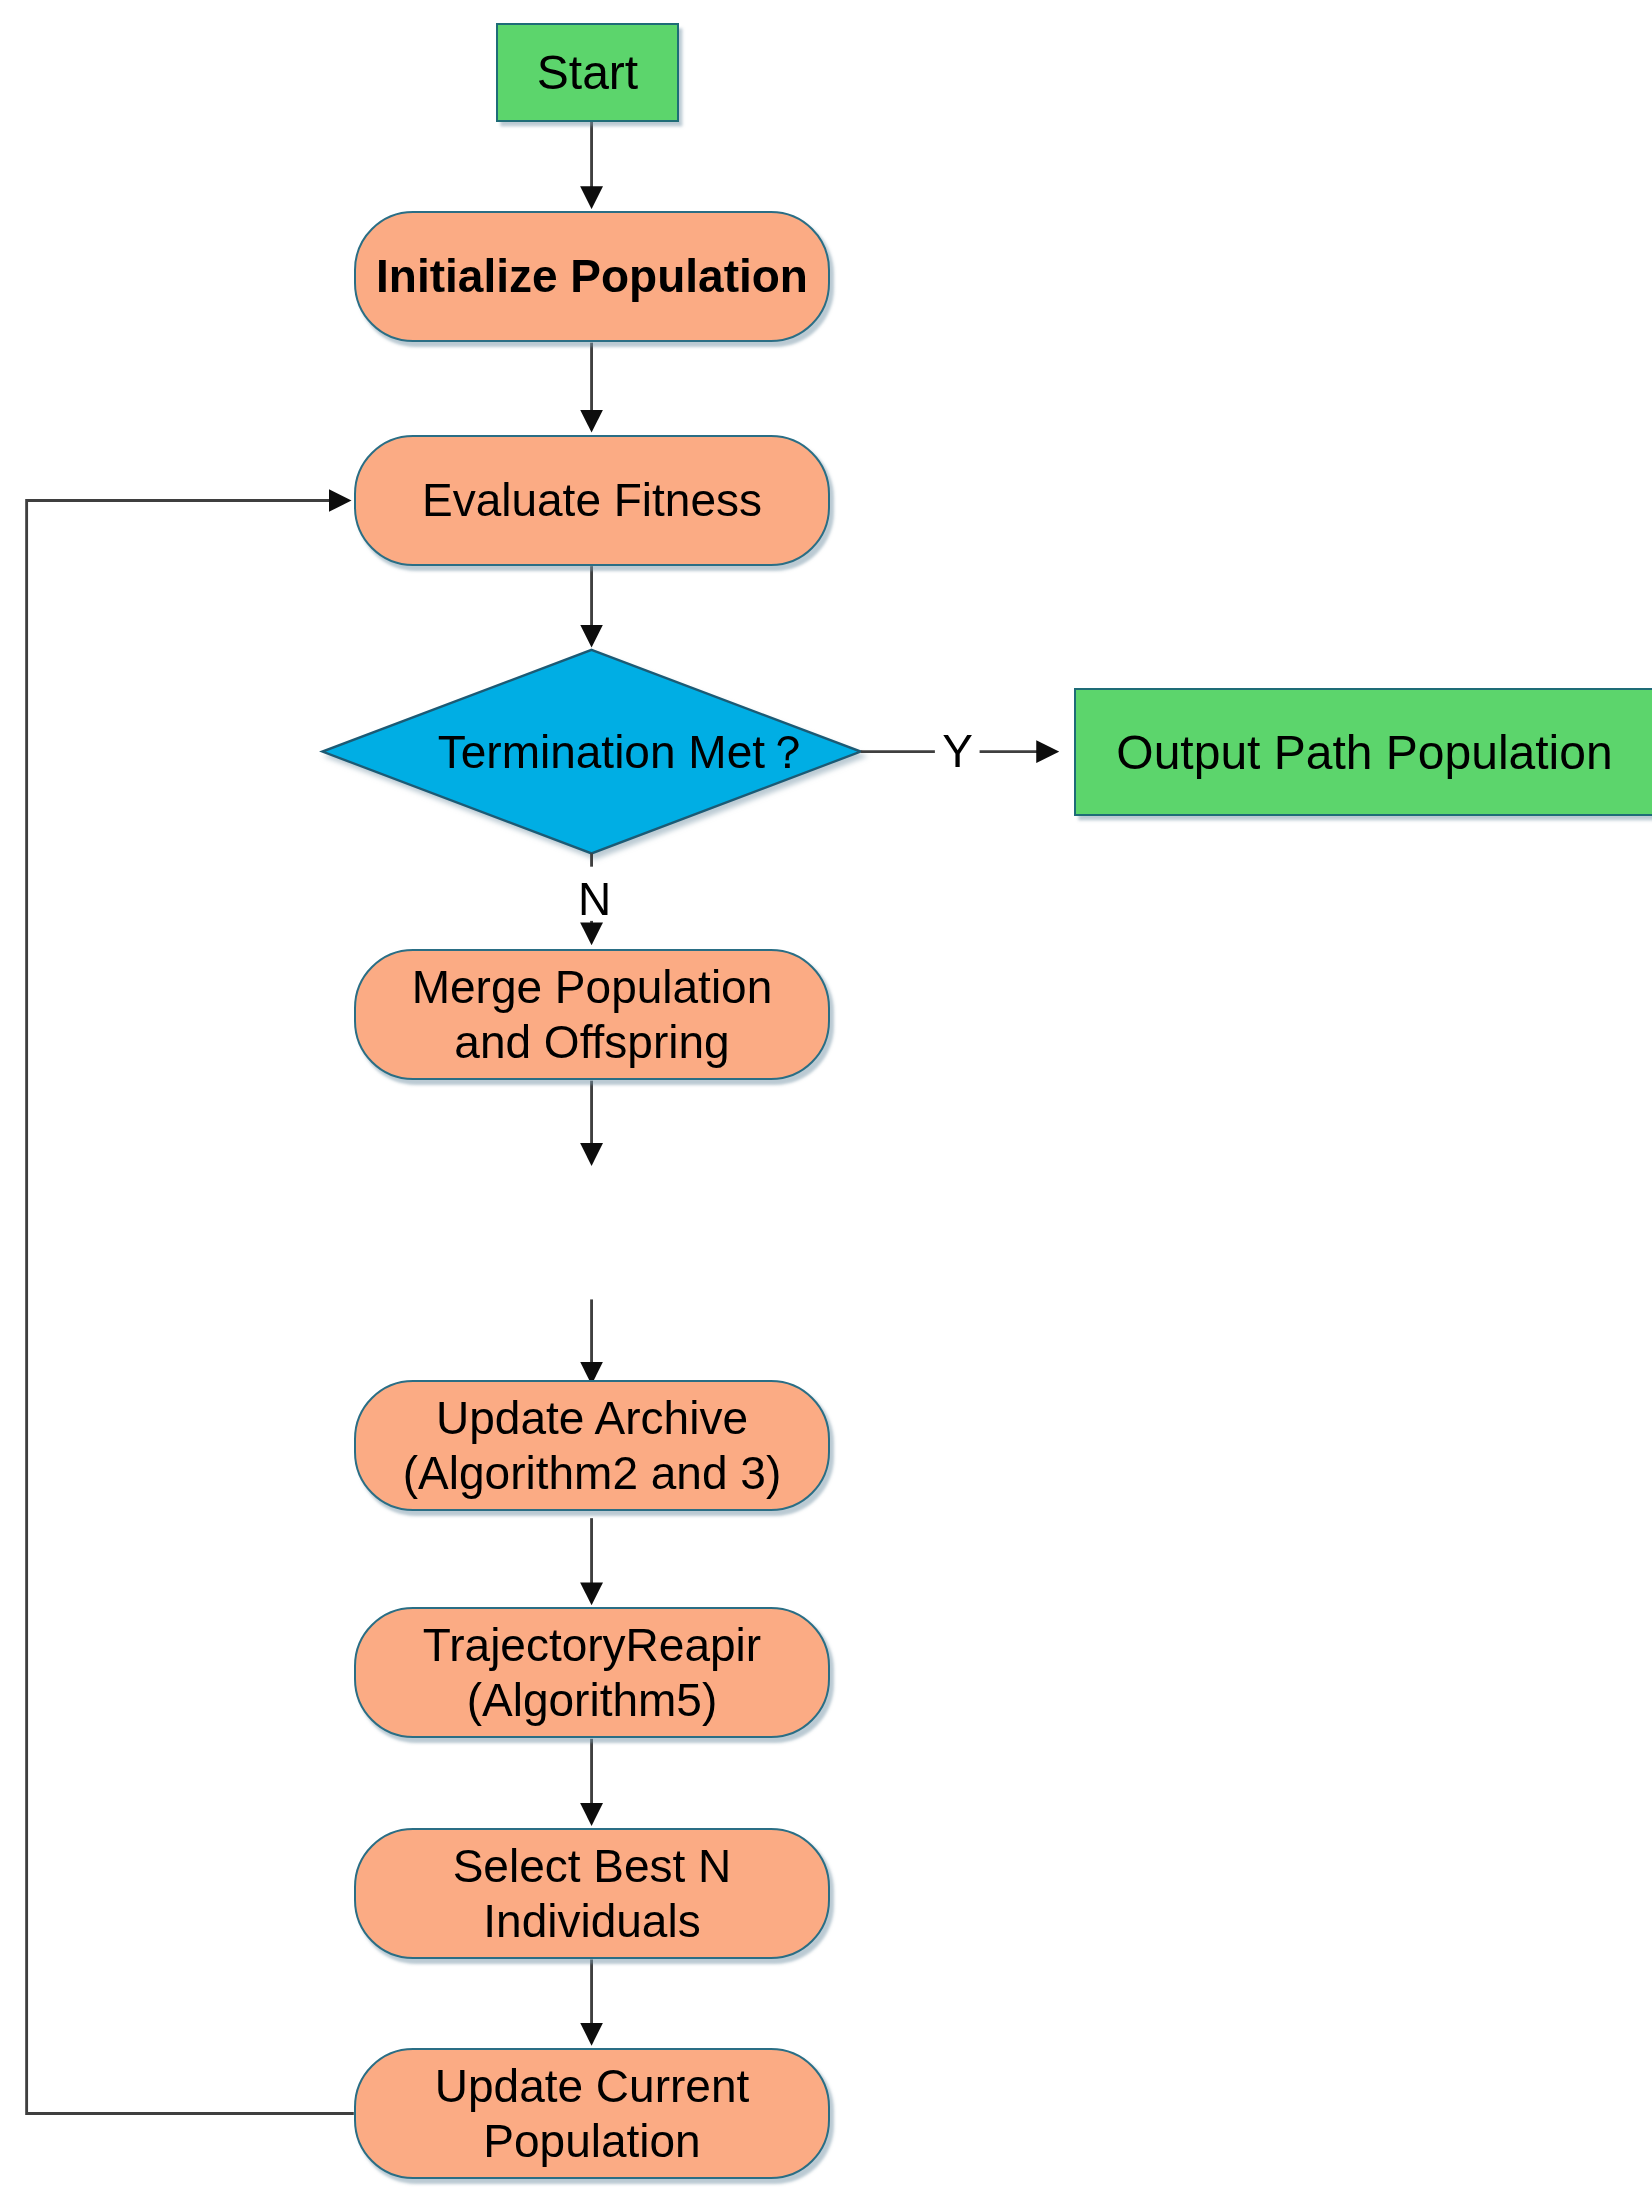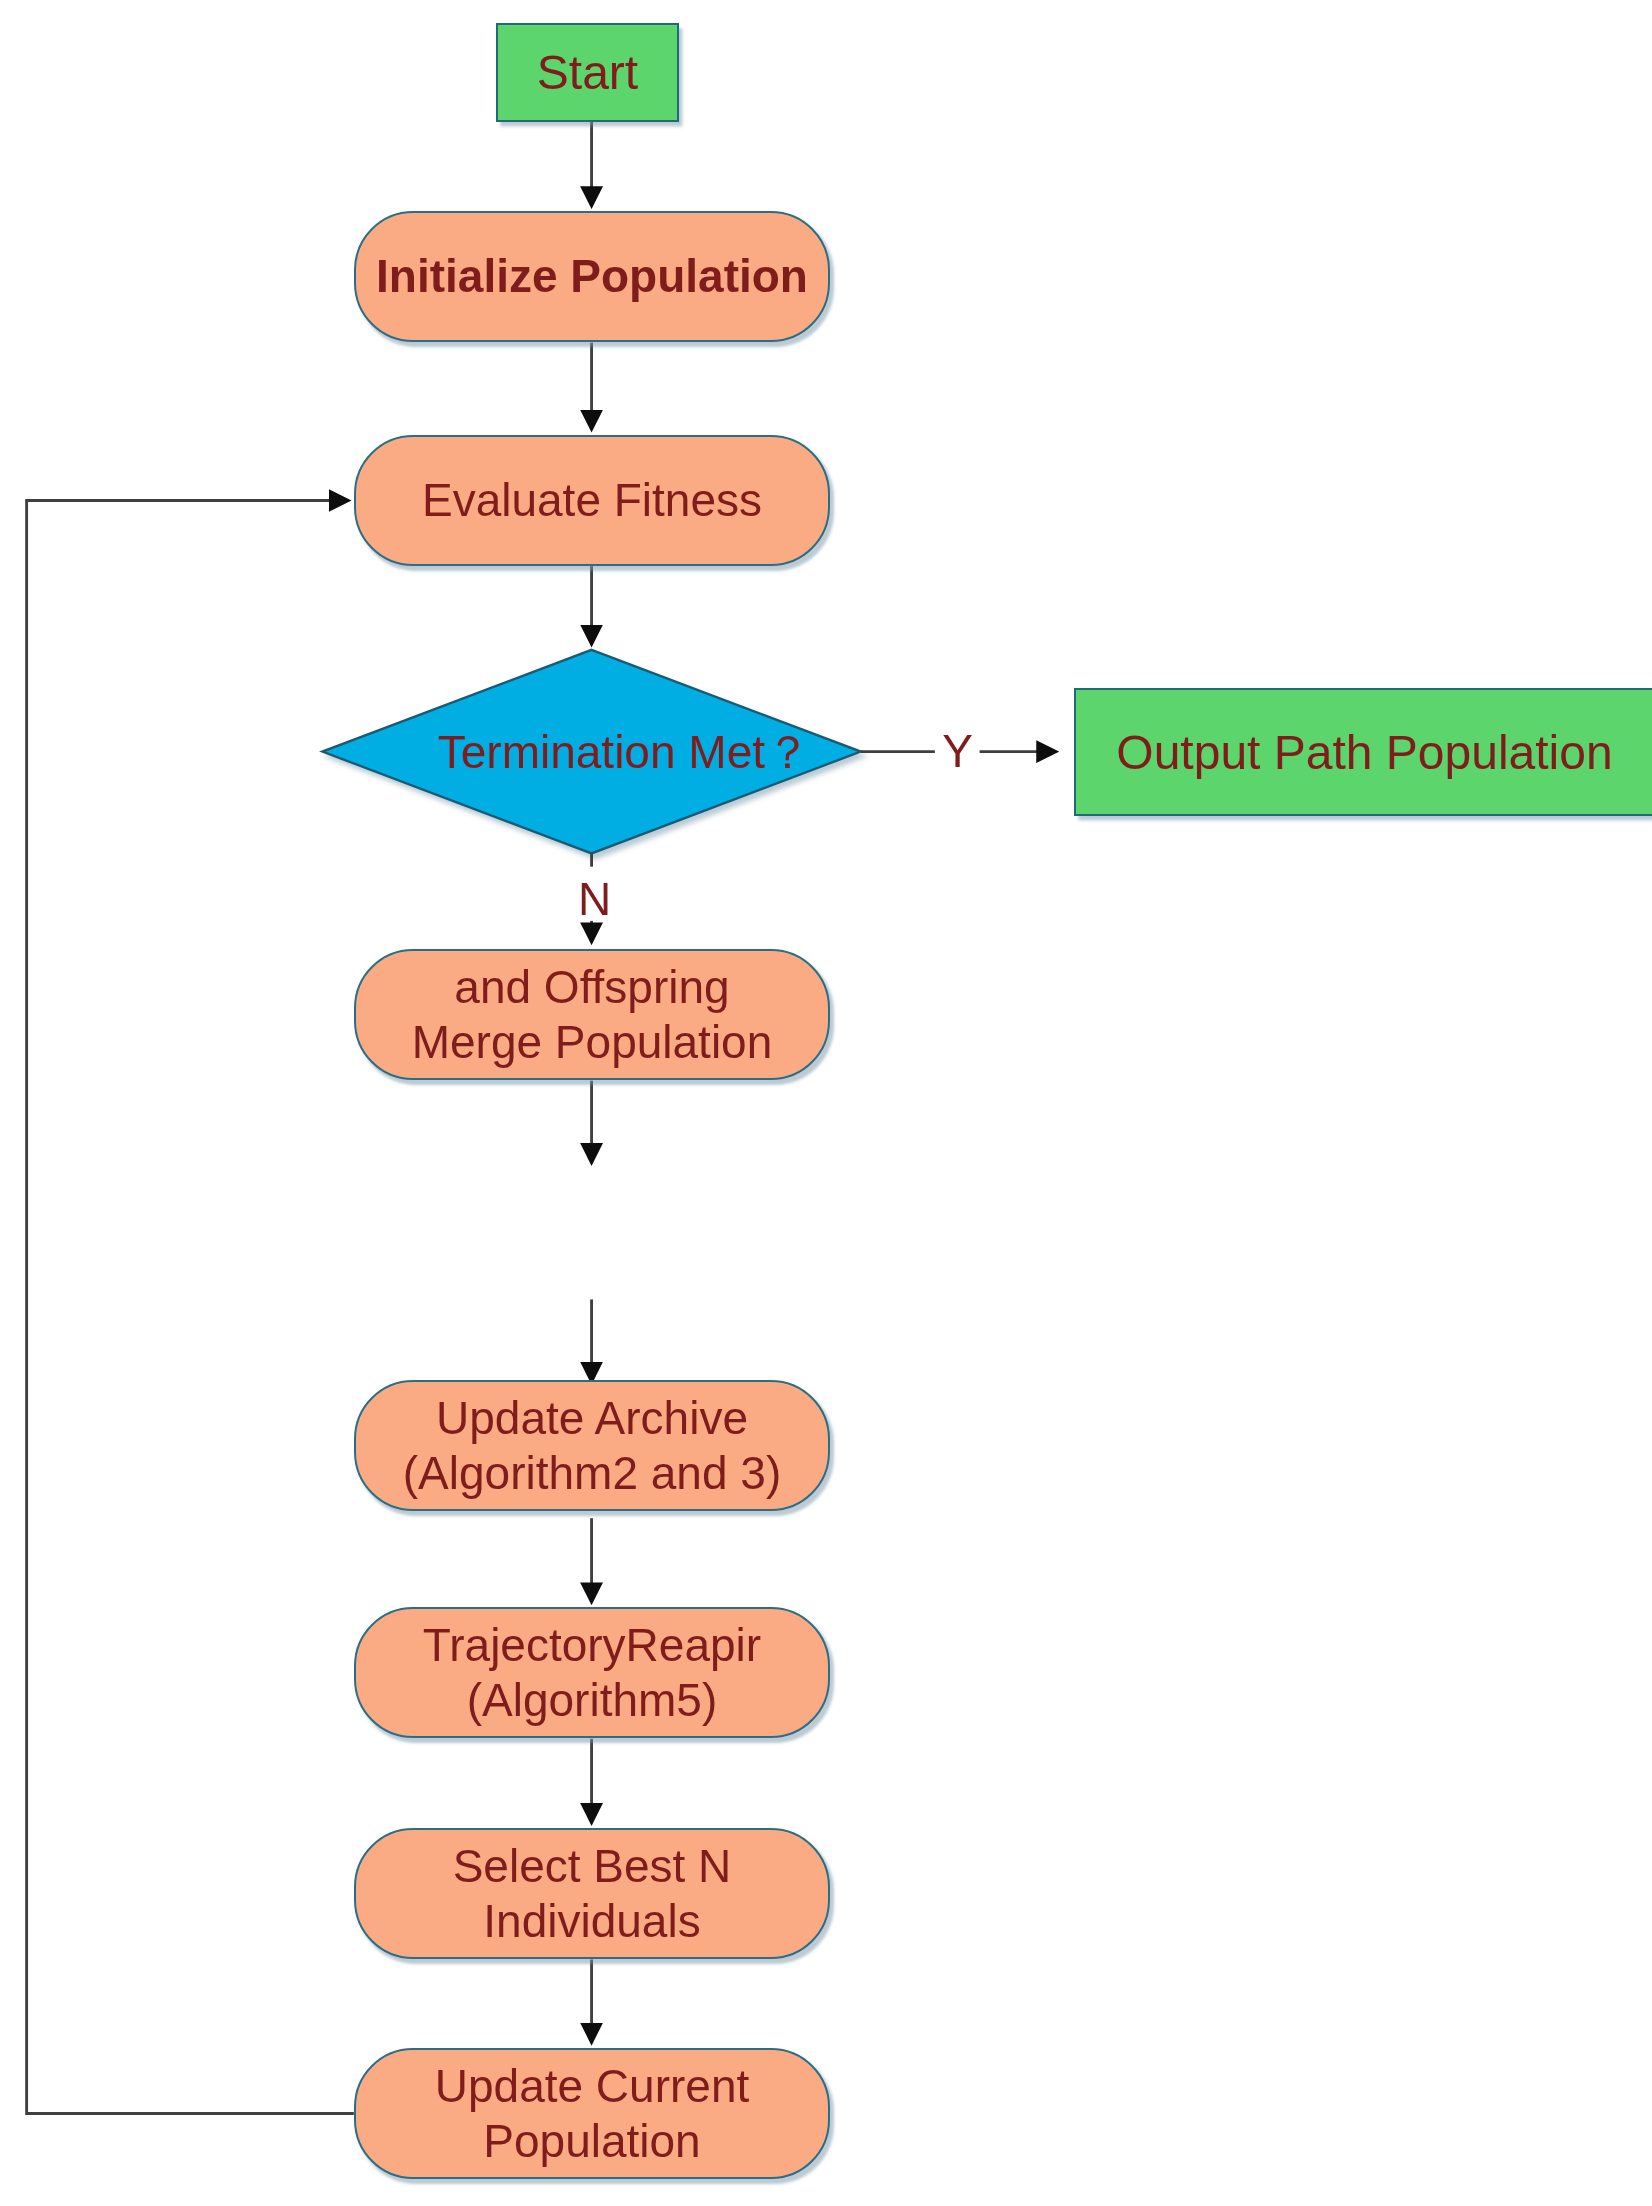--- a/index.html
+++ b/index.html
@@ -6,21 +6,21 @@
     margin: 0;
     padding: 0;
     background: #ffffff;
   }
   .stage {
     position: relative;
     width: 1652px;
     height: 2207px;
     background: #ffffff;
     font-family: "Liberation Sans", sans-serif;
-    color: #7f1d1d;
+    color: #000000;
     overflow: hidden;
   }
   svg.connector-layer {
     position: absolute;
     left: 0; top: 0;
     width: 1652px;
     height: 2207px;
   }
   .edge {
     stroke: #3f3f3f;
@@ -133,22 +133,22 @@
     <span>Evaluate Fitness</span>
   </div>
 
   <div class="diamond-label">Termination Met？</div>
 
   <div class="node node-terminal" id="node-output-path-population">
     <span>Output Path Population</span>
   </div>
 
   <div class="node node-rounded" id="node-merge-population-offspring">
+    <span>Merge Population</span>
     <span>and Offspring</span>
-    <span>Merge Population</span>
   </div>
 
 
   <div class="node node-rounded" id="node-update-archive">
     <span>Update Archive</span>
     <span>(Algorithm2 and 3)</span>
   </div>
 
   <div class="node node-rounded" id="node-trajectory-repair">
     <span>TrajectoryReapir</span>

